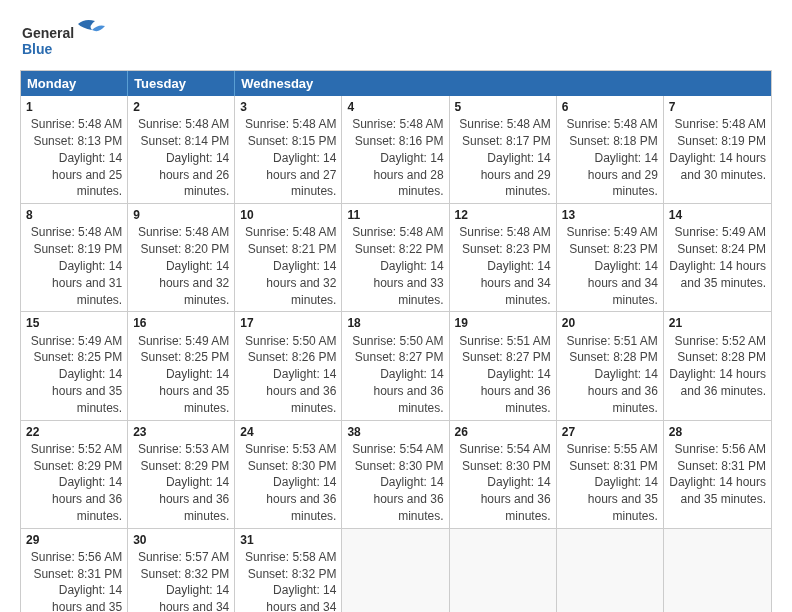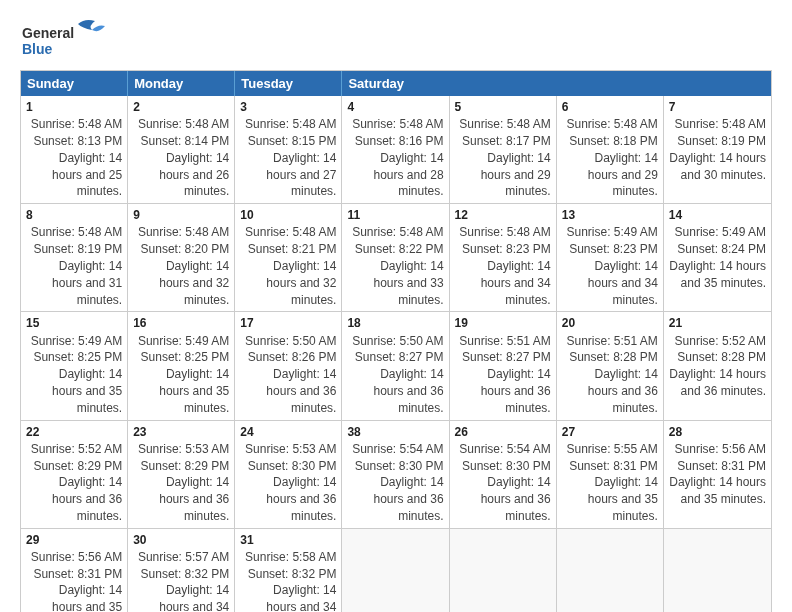--- a/index.html
+++ b/index.html
@@ -113,24 +113,23 @@
       </svg>
     </div>
     <div class="title-block">
       <div class="main-title"></div>
       <div class="subtitle"></div>
     </div>
   </div>
 
   <div class="calendar">
     <div class="cal-header">
-    <div class="cal-header-cell">Sunday</div>
         <div class="cal-header-cell">Monday</div>
         <div class="cal-header-cell">Tuesday</div>
-        <div class="cal-header-cell">Saturday</div>
+        <div class="cal-header-cell">Wednesday</div>
       </div>
     <div class="cal-body">
     <div class="cal-row">
           <div class="cal-cell">
         <span class="day-num">1</span>
         <div class="cal-cell-content">
           Sunrise: 5:48 AM<br>
           Sunset: 8:13 PM<br>
           Daylight: 14 hours and 25 minutes.
         </div>

